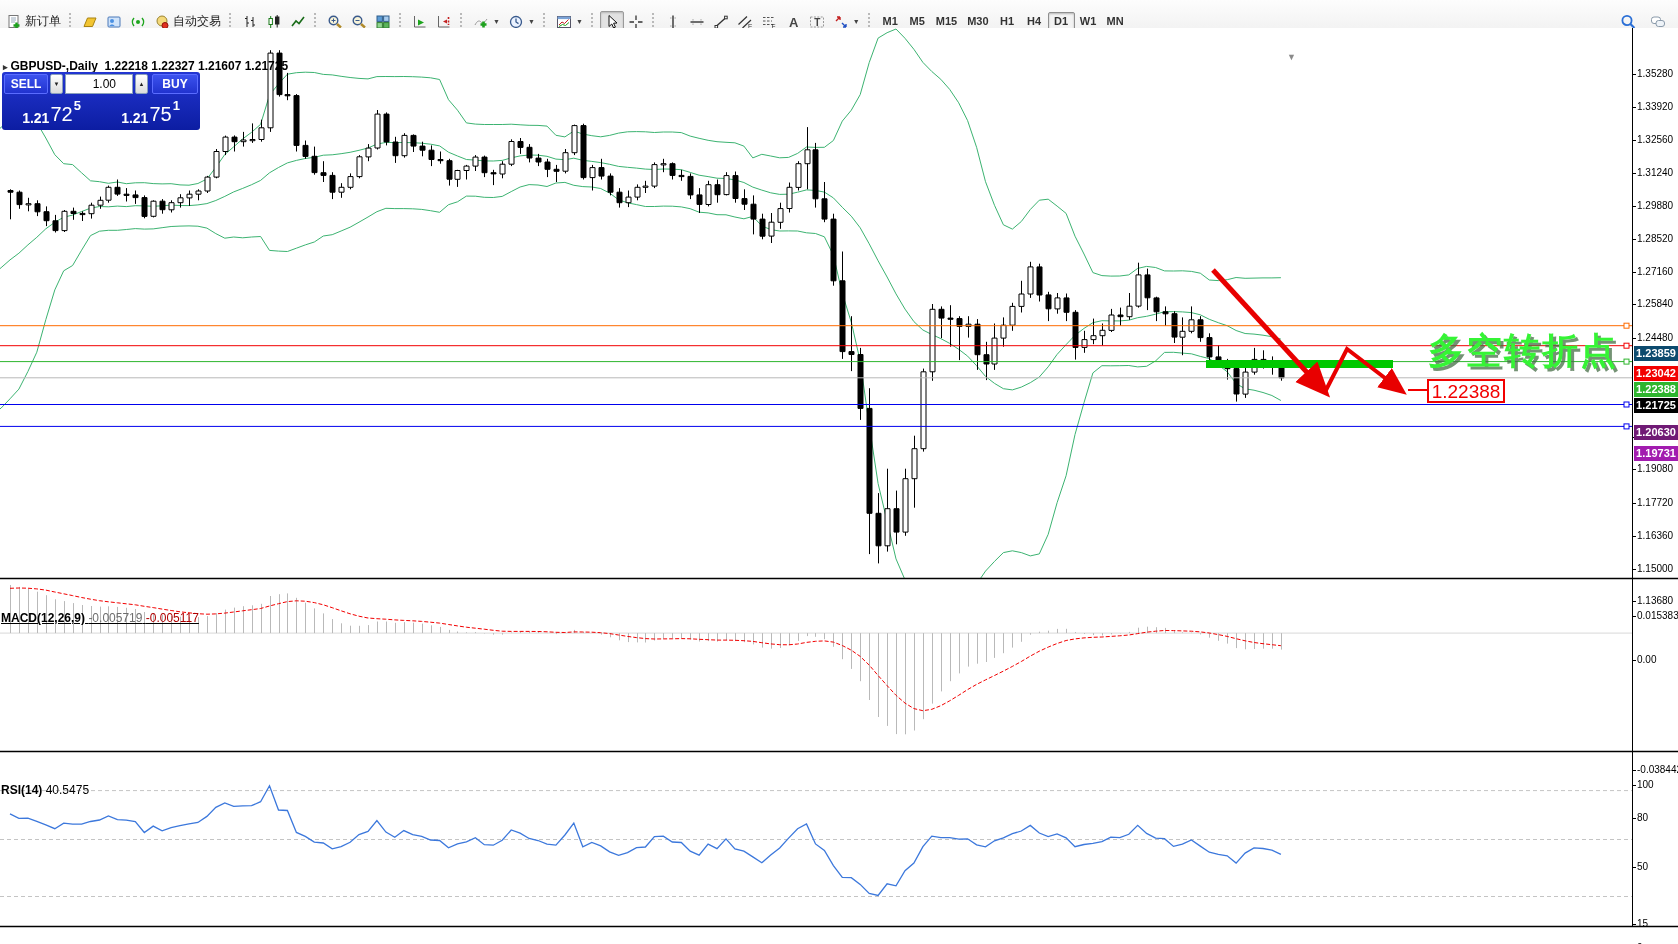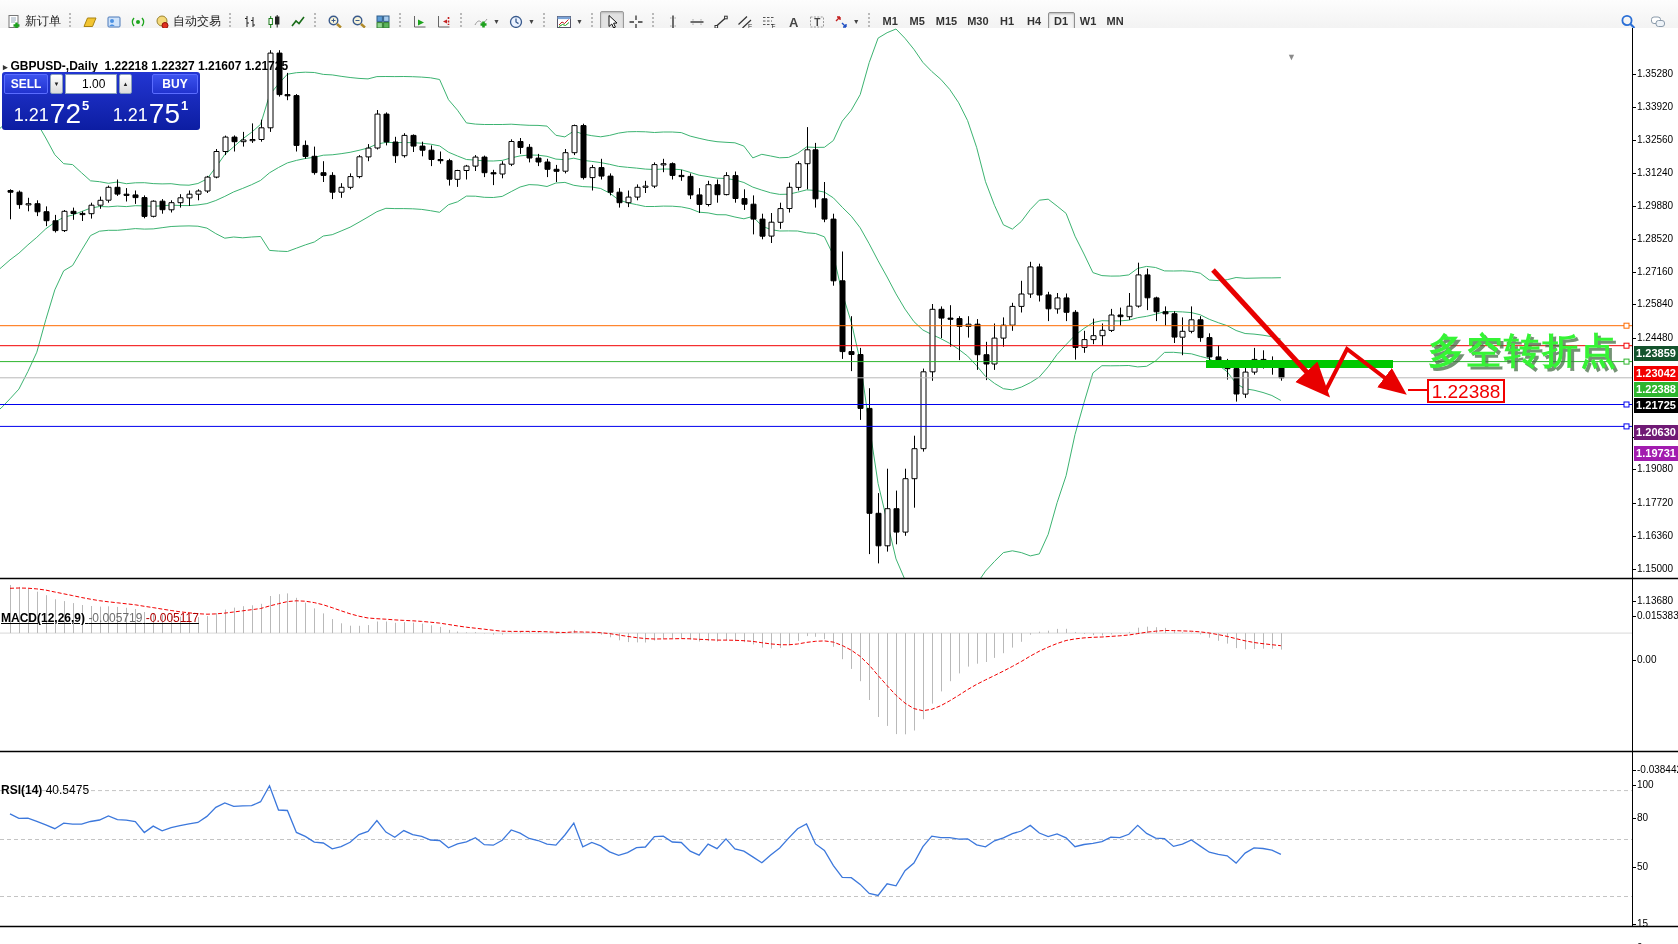--- a/index.html
+++ b/index.html
@@ -39,27 +39,27 @@
   
   #oct { position:absolute; left:2px; top:44px; width:198px; height:58px;
     background:linear-gradient(#2336d2,#0c1da2); border-radius:3px; padding:2px; }
   #oct-top { display:flex; height:20px; gap:2px; }
   .oct-btn { background:linear-gradient(#3c52ee,#2133cf); border:1px solid #5a6cff; border-radius:2px;
     color:#fff; font-size:12px; font-weight:bold; display:flex; align-items:center; justify-content:center; }
   #oct-sell-btn { width:44px; }
   #oct-buy-btn { width:46px; margin-left:auto; }
   .step-btn { width:13px; background:linear-gradient(#fff,#dcdcdc); border:1px solid #8aa0bc; border-radius:2px;
     font-size:6px; color:#222; display:flex; align-items:center; justify-content:center; }
-  #oct-vol { width:52px; background:#fff; border:1px solid #8aa0bc; font-size:12px; color:#000;
+  #oct-vol { width:68px; background:#fff; border:1px solid #8aa0bc; font-size:12px; color:#000;
     text-align:right; padding:0 16px; line-height:18px; }
   #oct-prices { display:flex; margin-top:2px; gap:4px; }
   .oct-price { flex:1; height:34px; display:flex; align-items:flex-end; justify-content:center;
     color:#fff; padding-bottom:1px; }
-  .oct-price .sm { font-size:18px; font-weight:normal; margin-bottom:3px; }
-  .oct-price .bg { font-size:28px; font-weight:normal; line-height:30px; margin:0 1px; }
+  .oct-price .sm { font-size:14px; font-weight:bold; margin-bottom:3px; }
+  .oct-price .bg { font-size:20px; font-weight:normal; line-height:30px; margin:0 1px; }
   .oct-price .sp { font-size:13px; font-weight:bold; align-self:flex-start; margin-top:2px; }
 
   
   #turn-text { position:absolute; left:1428px; top:299px; font-size:36px; font-weight:bold;
     color:#35f435; letter-spacing:2px; text-shadow:3px 3px 0 rgba(70,110,70,.75); white-space:nowrap; }
   #price-tag { position:absolute; left:1427px; top:351px; width:78px; height:24px; border:2px solid #f20000;
     color:#f20000; font-size:19px; text-align:center; line-height:21px; background:rgba(255,255,255,.85); }
   #price-tag-conn { position:absolute; left:1408px; top:361px; width:19px; height:5px;
     border-top:2px solid #f20000; }
   #shift-marker { position:absolute; left:1287px; top:24px; font-size:9px; color:#8a8a8a; }
@@ -435,21 +435,21 @@
         <div class="ax-tick" style="top: 534.886px; left: 1637px;">1.15000</div>
         <div class="ax-tick" style="top: 567.096px; left: 1637px;">1.13680</div>
         <div class="ax-tick" style="top: 582.191px;">0.015383</div>
         <div class="ax-tick" style="top: 626.143px;">0.00</div>
         <div class="ax-tick" style="top: 735.977px;">-0.038442</div>
         <div class="ax-tick" style="top: 751px;">100</div>
         <div class="ax-tick" style="top: 783.6px;">80</div>
         <div class="ax-tick" style="top: 832.5px;">50</div>
         <div class="ax-tick" style="top: 889.55px;">15</div>
         <div class="ax-tick" style="top: 914px;">0</div>
-        <div class="lvl-box" style="top: 317.717px; background: #14532d;">1.23859</div>
+        <div class="lvl-box" style="top: 317.717px; background: #0c4a6e;">1.23859</div>
         <div class="lvl-box" style="top: 337.653px; background: rgb(242, 0, 0);">1.23042</div>
         <div class="lvl-box" style="top: 353.611px; background: rgb(46, 181, 46);">1.22388</div>
         <div class="lvl-box" style="top: 369.789px; background: rgb(0, 0, 0);">1.21725</div>
         <div class="lvl-box" style="top: 396.508px; background: #701a75;">1.20630</div>
         <div class="lvl-box" style="top: 418.445px; background: #a21caf;">1.19731</div>
       </div>
   <div id="date-axis"></div>
 </div>
 
 </div>

